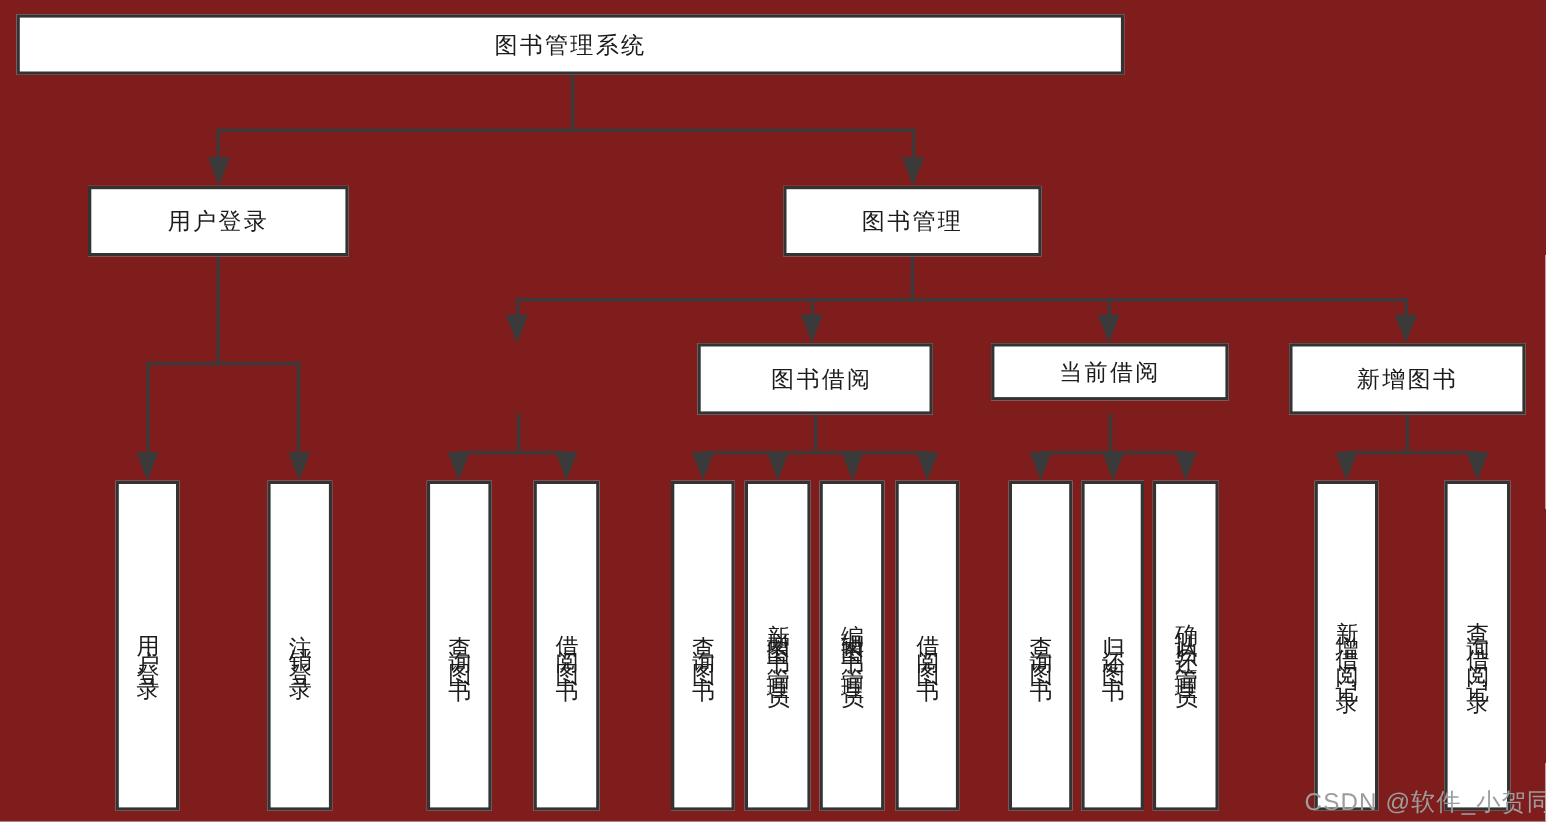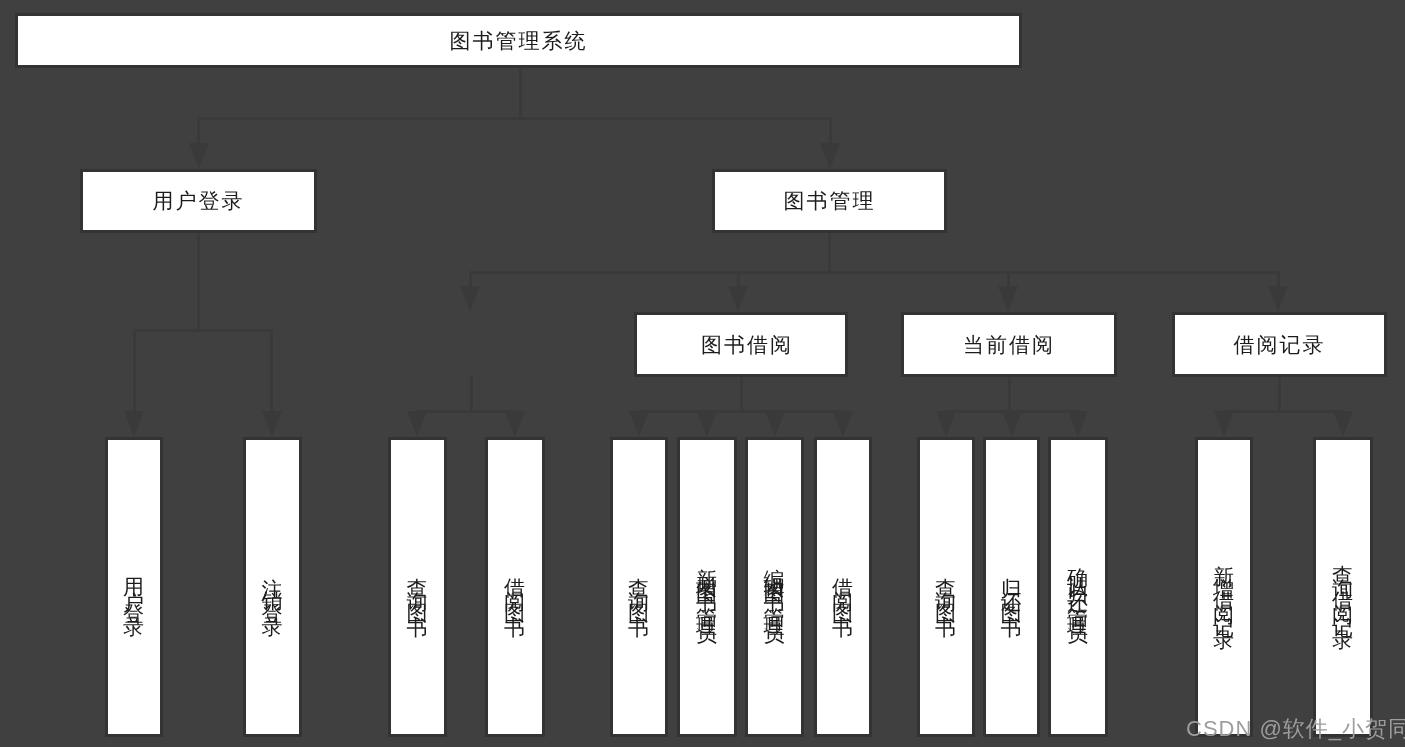--- a/index.html
+++ b/index.html
@@ -1,20 +1,20 @@
 <!DOCTYPE html>
 <html><head>
 <meta charset="utf-8">
 <style>
   html, body { margin: 0; padding: 0; background: #ffffff; }
   .diagram {
     position: relative;
     width: 1405px;
     height: 747px;
-    background: #404040;
+    background: #7f1d1d;
     overflow: hidden;
     font-family: "Liberation Sans", "DejaVu Sans", sans-serif;
     color: #1c1c1c;
   }
   .box {
     position: absolute;
     background: #ffffff;
     border: 3px solid #333333;
     box-sizing: border-box;
     display: flex;
@@ -97,25 +97,25 @@
   <div class="line" style="left:737px; top:271px; width:3px; height:17px;"></div>
   <div class="arrow" style="left:728px; top:286px;"></div>
   <div class="line" style="left:1007px; top:271px; width:3px; height:17px;"></div>
   <div class="arrow" style="left:998px; top:286px;"></div>
   <div class="line" style="left:1277px; top:271px; width:3px; height:17px;"></div>
   <div class="arrow" style="left:1268px; top:286px;"></div>
 
   <div class="box" style="left:634px; top:312px; width:214px; height:65px;padding-left:12px;">
     <span class="hlabel">图书借阅</span>
   </div>
-  <div class="box" style="left:901px; top:312px; width:216px; height:65px;text-align:center;">
+  <div class="box" style="left:901px; top:312px; width:216px; height:52px;text-align:center;">
     <span class="hlabel">当前借阅</span>
   </div>
   <div class="box" style="left:1172px; top:312px; width:215px; height:65px;">
-    <span class="hlabel">借阅记录</span>
+    <span class="hlabel">新增图书</span>
   </div>
 
   <div class="line" style="left:470px; top:376px; width:3px; height:36px;"></div>
   <div class="line" style="left:416px; top:410px; width:101px; height:3px;"></div>
   <div class="arrow" style="left:407px; top:411px;"></div>
   <div class="arrow" style="left:505px; top:411px;"></div>
 
   <div class="line" style="left:740px; top:376px; width:3px; height:36px;"></div>
   <div class="line" style="left:638px; top:410px; width:207px; height:3px;"></div>
   <div class="arrow" style="left:629px; top:411px;"></div>

